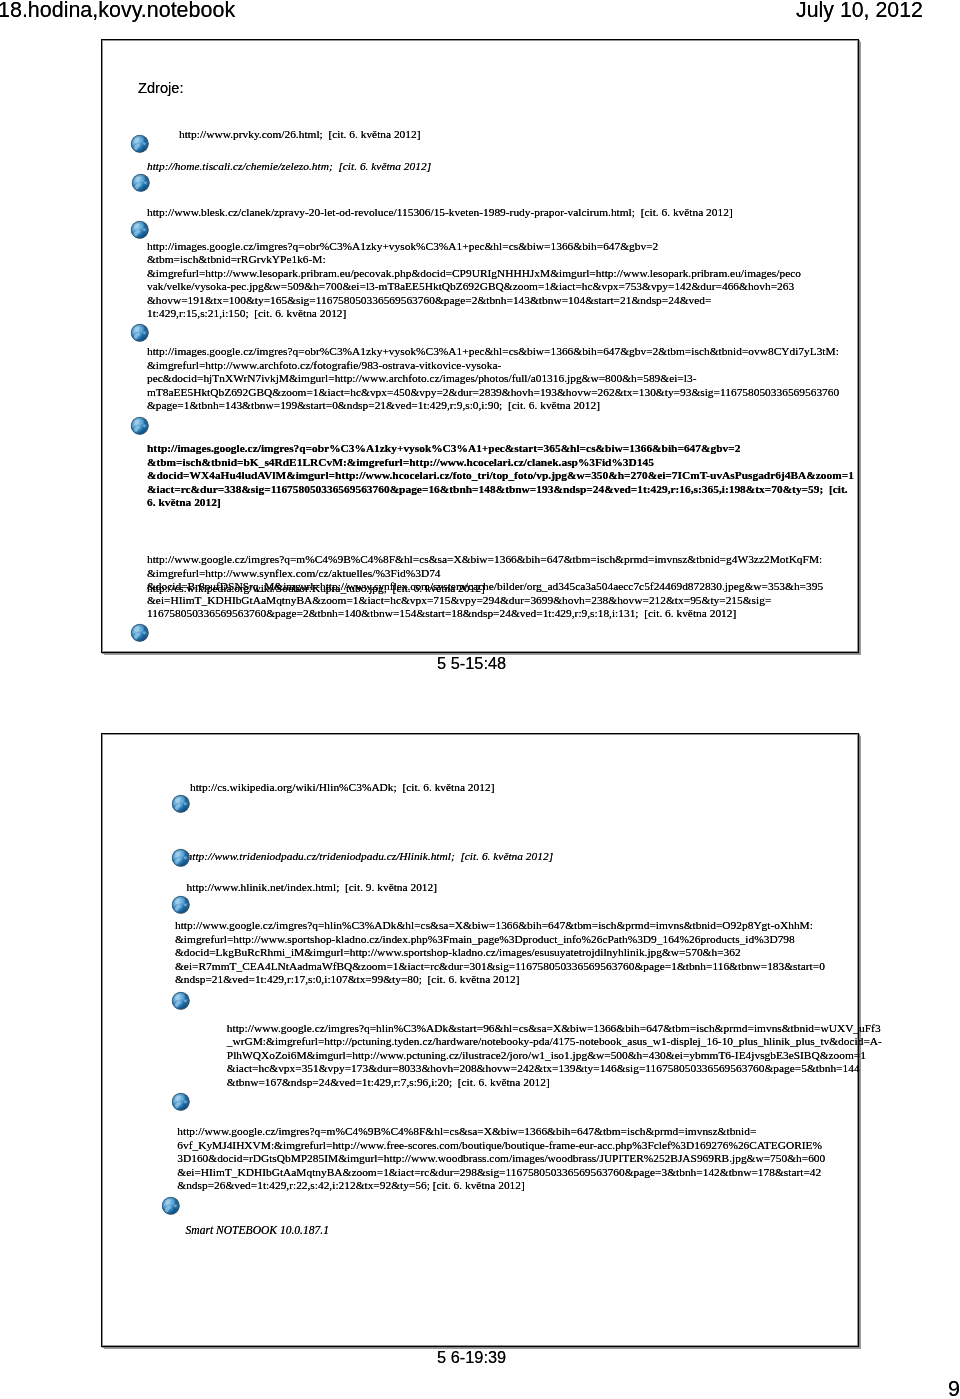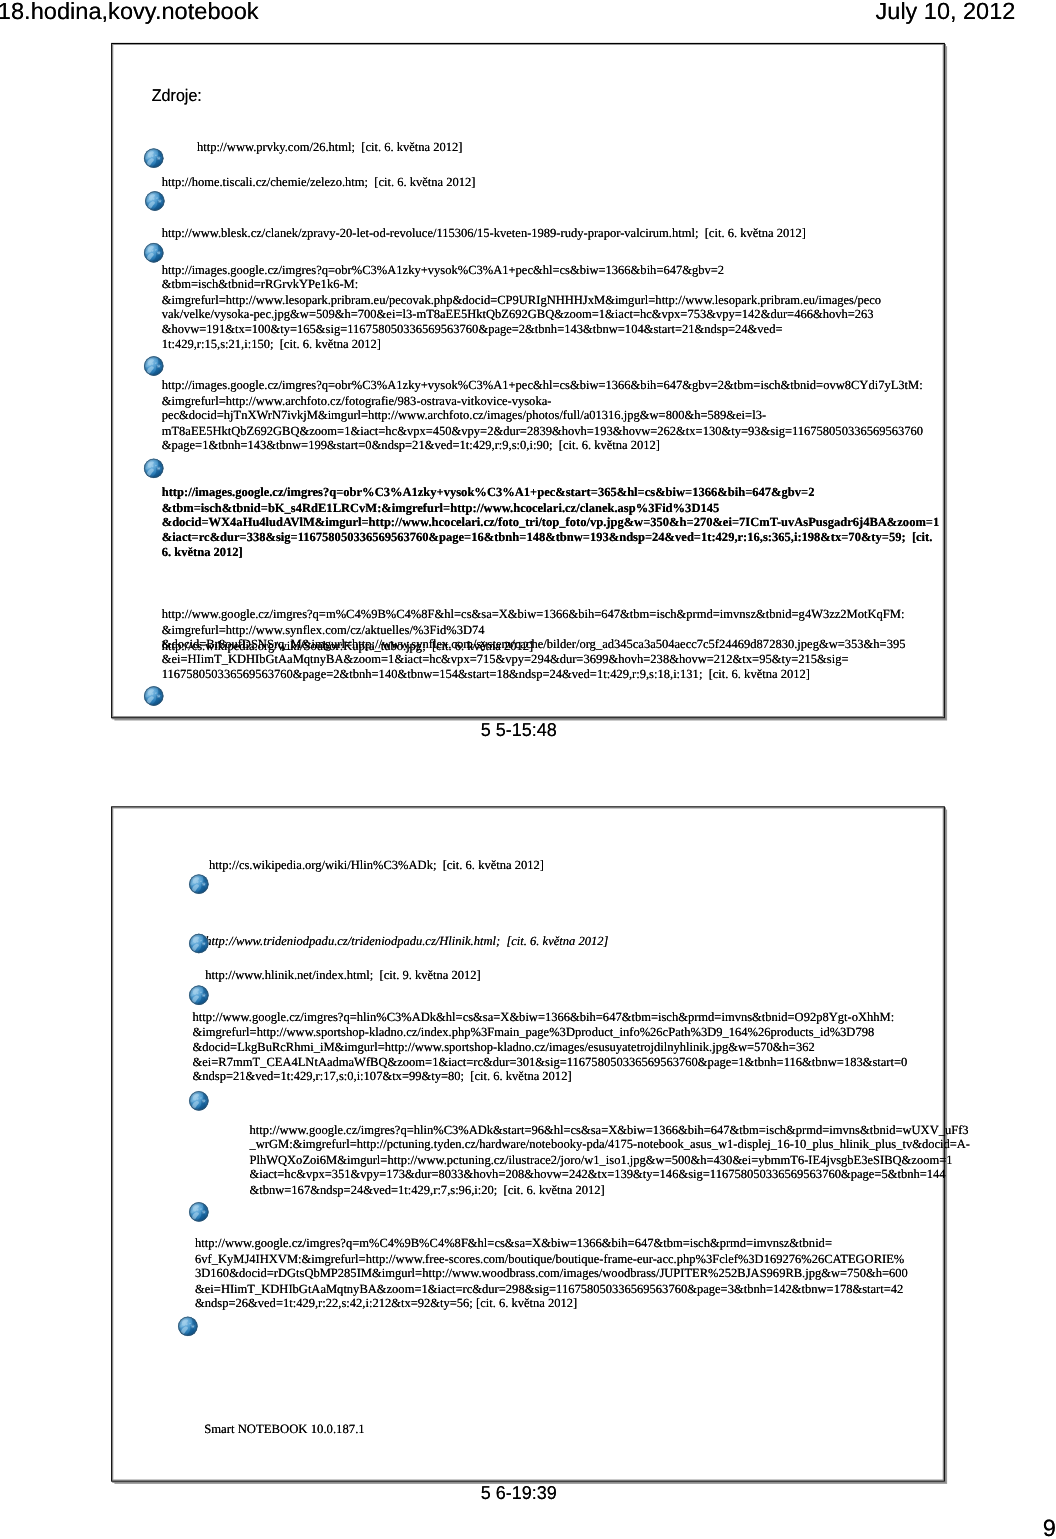--- a/index.html
+++ b/index.html
@@ -84,21 +84,21 @@
     <path d="M8.8 13.6c2.5-1.2 5.2-0.3 5.3 1.3 0.1 1.6 -2.3 2.4 -4.1 3.3 -1.9 0.9 -3.5 2.6 -5.0 1.9 -1.6 -0.8 -1.5 -3.1 0.2 -4.5 0.9 -0.8 2.2 -1.5 3.6 -2.0z"></path>
   </g>
   <g fill="#11477a" opacity="0.4">
     <path d="M22.6 17.0c3.6 1.6 6.6 4.9 6.9 8.6 0.3 3.3 -1.6 6.5 -4.5 7.9 -3.1 1.6 -7.2 0.7 -9.2 -1.9 2.5 -1.7 4.7 -4.0 5.8 -6.8 1.0 -2.5 0.8 -5.2 1.0 -7.8z"></path>
     <path d="M24.6 3.0c2.6 0.9 4.9 2.8 6.2 5.2 1.2 2.3 1.2 5.2 -0.3 7.2 -1.4 1.9 -4.2 2.6 -6.1 1.3 1.1 -2.1 1.5 -4.6 1.1 -7.0 -0.3 -2.3 -0.9 -4.5 -0.9 -6.7z"></path>
   </g>
 </g>
 <circle cx="18" cy="18" r="16.2" fill="url(#Gb0)"></circle>
 <circle cx="18" cy="18" r="15.6" fill="none" stroke="#2f5470" stroke-width="1.5" opacity="0.75"></circle>
 </svg></span>
-    <div class="tb" style="left: 147px; top: 159.7px;">http://home.tiscali.cz/chemie/zelezo.htm;  [cit. 6. května 2012]</div>
+    <div class="tb" style="left: 147px; top: 159.7px; font-style: italic;">http://home.tiscali.cz/chemie/zelezo.htm;  [cit. 6. května 2012]</div>
     <span class="globe" title="globe-icon" style="left: 130.6px; top: 173.1px;"><svg viewBox="0 0 36 36" width="19.5" height="19.5">
 <defs>
 <radialGradient id="Ga1" cx="33%" cy="28%" r="82%">
 <stop offset="0%" stop-color="#9ccbe9"></stop>
             <stop offset="30%" stop-color="#63a9d8"></stop>
 <stop offset="60%" stop-color="#2f81bb"></stop>
             <stop offset="84%" stop-color="#18619b"></stop>
 <stop offset="100%" stop-color="#134f80"></stop>
 </radialGradient>
 <radialGradient id="Gb1" cx="50%" cy="50%" r="50%">
@@ -636,14 +636,14 @@
     <path d="M24.6 3.0c2.6 0.9 4.9 2.8 6.2 5.2 1.2 2.3 1.2 5.2 -0.3 7.2 -1.4 1.9 -4.2 2.6 -6.1 1.3 1.1 -2.1 1.5 -4.6 1.1 -7.0 -0.3 -2.3 -0.9 -4.5 -0.9 -6.7z"></path>
   </g>
 </g>
 <circle cx="18" cy="18" r="16.2" fill="url(#Gb13)"></circle>
 <circle cx="18" cy="18" r="15.6" fill="none" stroke="#2f5470" stroke-width="1.5" opacity="0.75"></circle>
 </svg></span>
   </div>
 
 <span class="cap" style="left:436.5px;top:654.3px;">5 5-15:48</span>
 <span class="cap" style="left:436.5px;top:1348.3px;">5 6-19:39</span>
-<span class="note" style="left:185.6px;top:1294px;">Smart NOTEBOOK 10.0.187.1</span>
+<span class="note" style="left:185.6px;top:1224px;font-style:italic;">Smart NOTEBOOK 10.0.187.1</span>
 <span class="pageno" style="left:948px;top:1377px;">9</span>
 
 </body></html>

